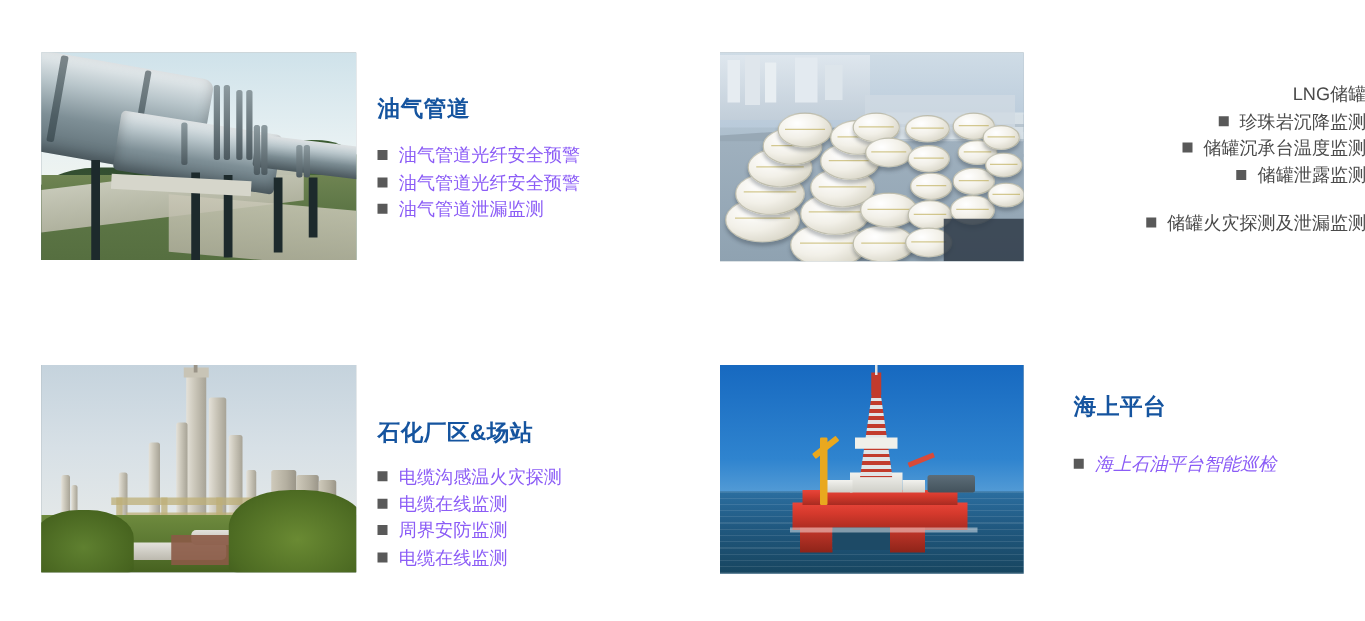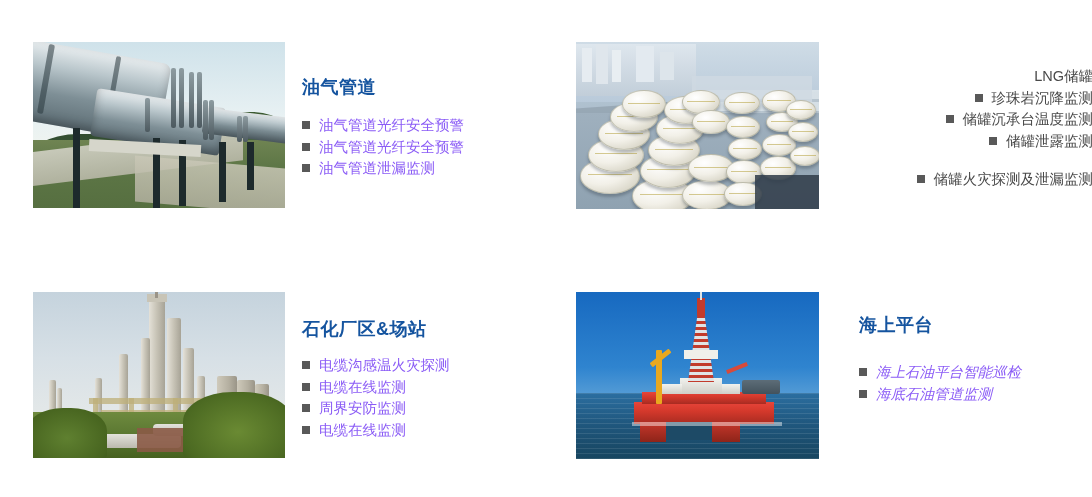--- a/index.html
+++ b/index.html
@@ -14,21 +14,21 @@
     font-family: "Liberation Sans", "DejaVu Sans", sans-serif;
     overflow: hidden;
   }
 
   .panel {
     position: absolute;
     display: flex;
   }
   .panel-tl { left: 33px;  top: 42px;  }
   .panel-tr { left: 576px; top: 42px;  }
-  .panel-bl { left: 33px;  top: 292px; }
+  .panel-bl { left: 33px;  top: 292px; align-items: flex-end; }
   .panel-br { left: 576px; top: 292px; }
 
   .photo {
     width: 252px;
     height: 166px;
     flex: 0 0 252px;
     position: relative;
     overflow: hidden;
     background: #9aa8ae;
   }
@@ -326,16 +326,15 @@
     <div style="position:absolute;left:108px;top:58px;width:34px;height:9px;background:#f0f0ea;"></div>
     <div class="crane" style="left:80px;top:58px;width:6px;height:54px;"></div>
     <div class="crane" style="left:70px;top:56px;width:24px;height:5px;transform:rotate(-38deg);transform-origin:right center;"></div>
     <div style="position:absolute;left:150px;top:74px;width:22px;height:4px;background:#d84a3a;transform:rotate(-22deg);"></div>
     <div style="position:absolute;left:56px;top:130px;width:150px;height:4px;background:rgba(255,255,255,.45);"></div>
   </div>
   <div class="text-col">
     <div class="heading">海上平台</div>
     <ul class="list">
       <li><span class="bullet"></span><span>海上石油平台智能巡检</span></li>
-      <li><span class="bullet"></span><span>海底石油管道监测</span></li>
     </ul>
   </div>
 </div>
 
 </body></html>

